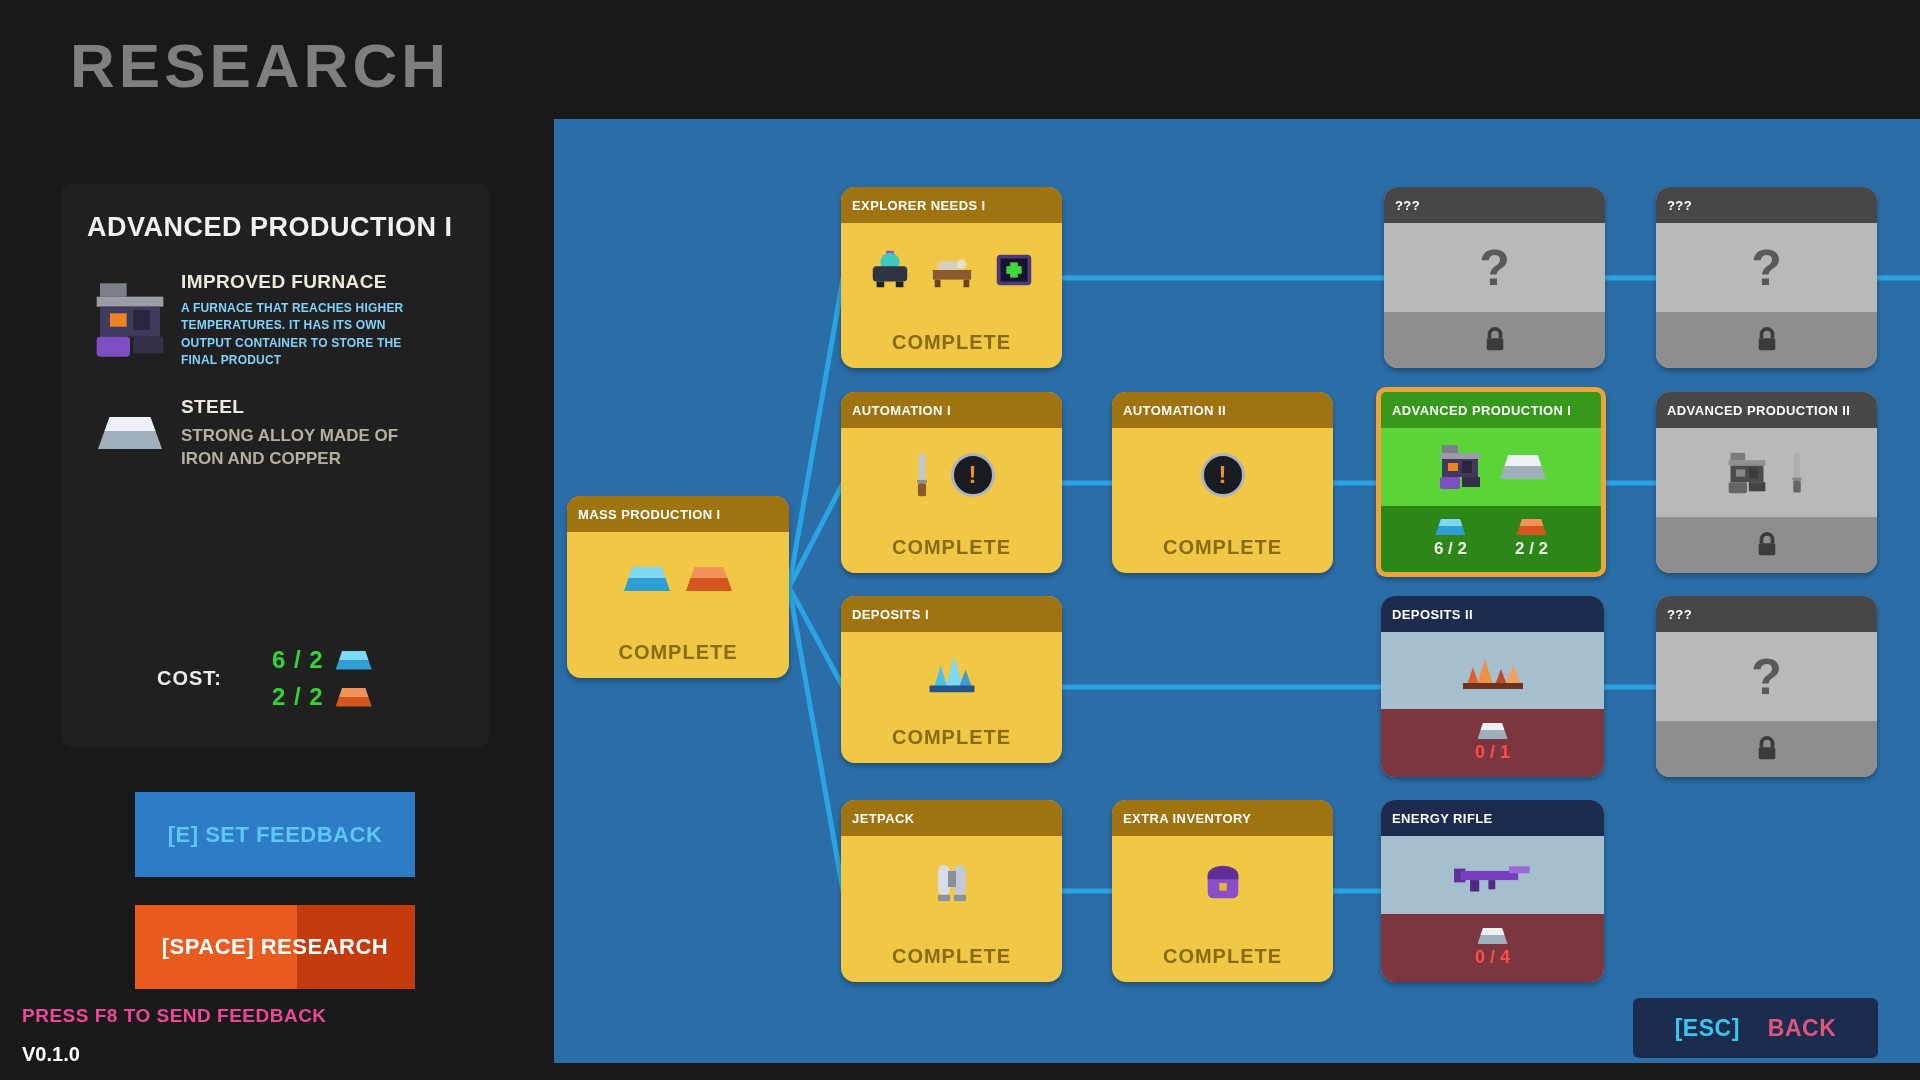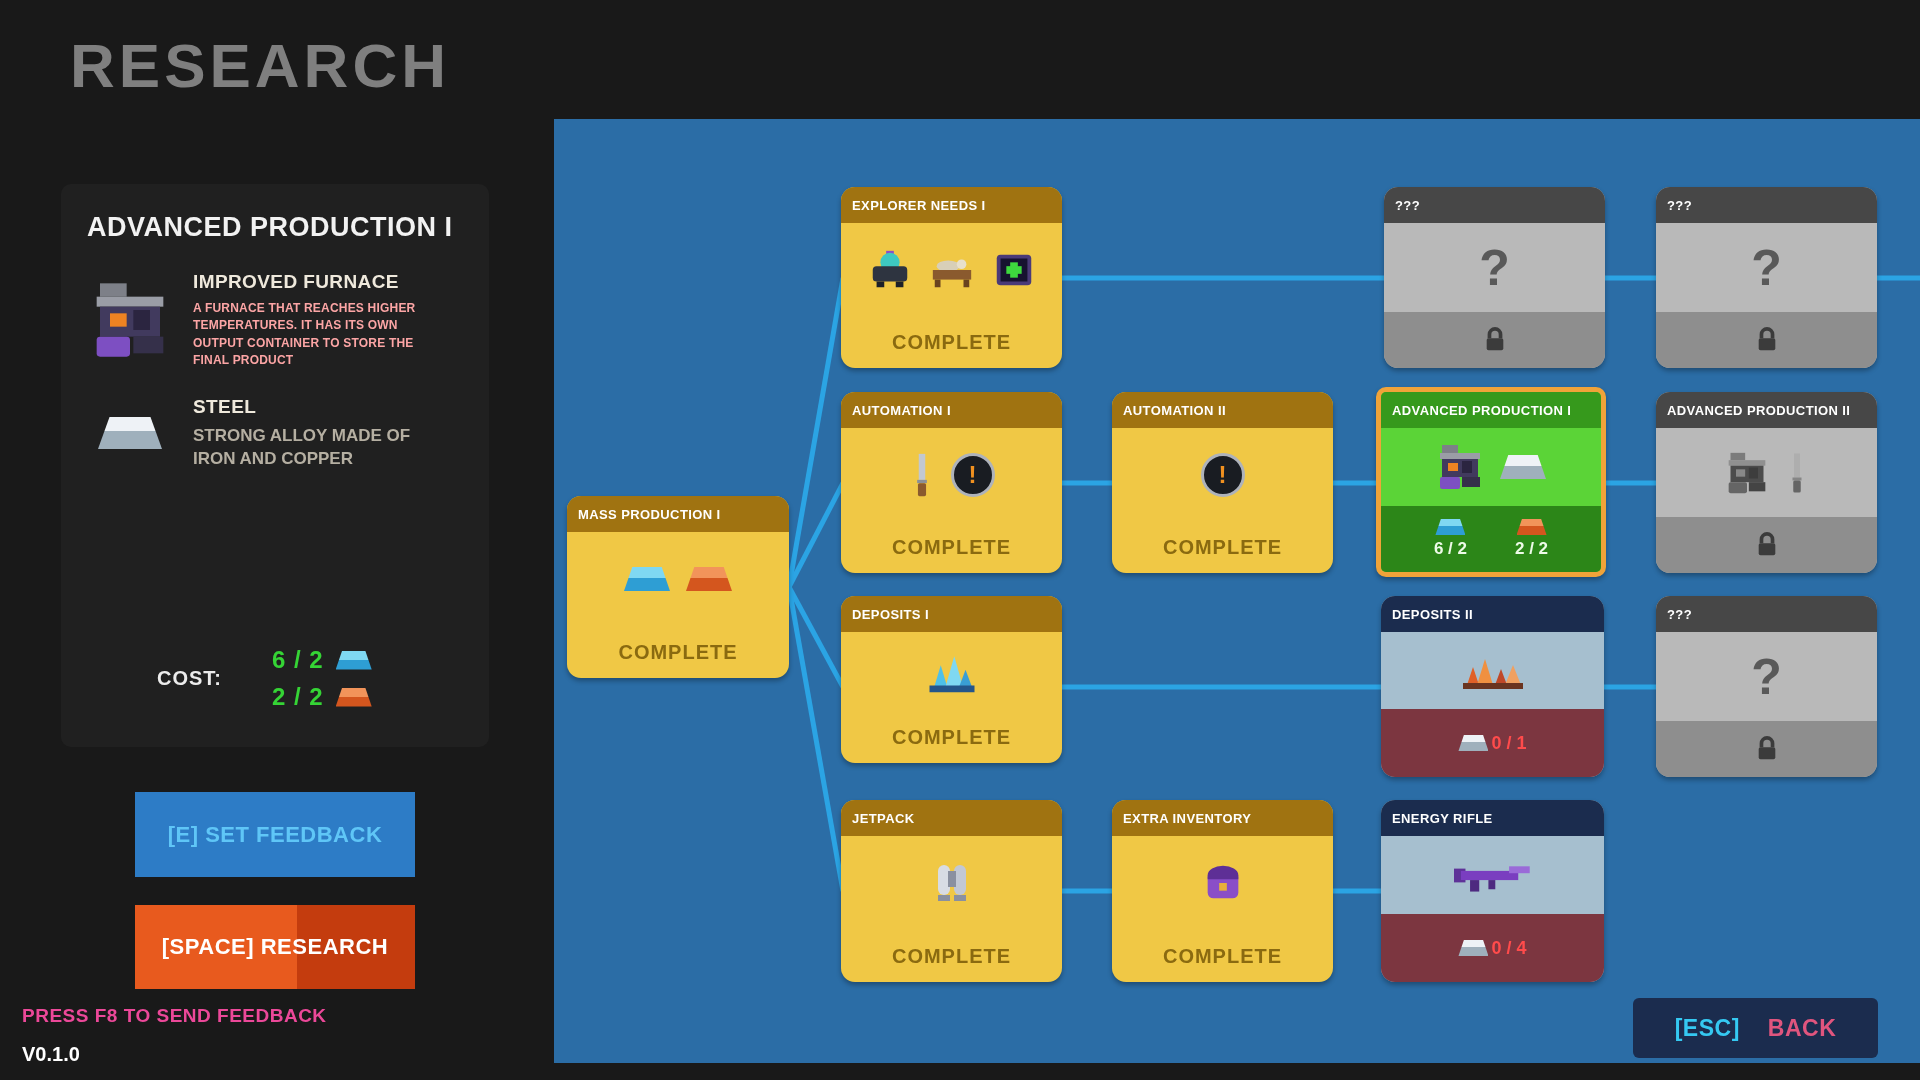--- a/index.html
+++ b/index.html
@@ -35,21 +35,21 @@
   .qmark { font-size:50px; font-weight:bold; color:#595959; }
 
   .node.green { background:#5bd437; border:5px solid #f0a339; border-radius:10px; }
   .node.green .node-header { background:#36991c; }
   .cost-footer { flex:0 0 66px; background:#2c8618; display:flex; align-items:center; justify-content:center; gap:48px; }
   .cost-col { display:flex; flex-direction:column; align-items:center; gap:4px; }
   .cost-col .val { font-size:17px; font-weight:bold; color:#eefbe8; }
 
   .node.navy { background:#a6bfcf; }
   .node.navy .node-header { background:#1b2c4e; }
-  .red-footer { flex:0 0 68px; background:#7c3640; display:flex; flex-direction:row;
+  .red-footer { flex:0 0 68px; background:#7c3640; display:flex; flex-direction:column;
     align-items:center; justify-content:center; gap:3px; }
   .red-footer .val { font-size:18px; font-weight:bold; color:#ff4b4b; }
 
   
   .pos-mass  { left:567px;  top:496px; width:222px; height:182px; }
   .pos-exp   { left:841px;  top:187px; width:221px; height:181px; }
   .pos-auto1 { left:841px;  top:392px; width:221px; height:181px; }
   .pos-dep1  { left:841px;  top:596px; width:221px; height:167px; }
   .pos-jet   { left:841px;  top:800px; width:221px; height:182px; }
   .pos-auto2 { left:1112px; top:392px; width:221px; height:181px; }
@@ -74,24 +74,24 @@
 
   .coin { width:44px; height:44px; border-radius:50%; background:#191c22; border:3px solid #aeb2ba;
     display:flex; align-items:center; justify-content:center; font-size:24px; font-weight:bold; color:#f09020; }
 
   .gray-icons { filter:grayscale(1) brightness(.95) contrast(.75); }
 
   
   .panel { position:absolute; left:61px; top:184px; width:428px; height:563px; background:#202020;
     border-radius:10px; padding:28px 26px 22px 26px; display:flex; flex-direction:column; }
   .panel-title { font-size:27px; font-weight:bold; color:#f2f2f2; letter-spacing:.5px; margin-bottom:28px; }
-  .unlock-row { display:flex; gap:20px; margin-bottom:26px; }
+  .unlock-row { display:flex; gap:8px; margin-bottom:26px; }
   .unlock-iconbox { flex:0 0 86px; display:flex; align-items:center; justify-content:center; }
   .unlock-name { font-size:19px; font-weight:bold; color:#efe9dc; letter-spacing:.4px; margin-bottom:7px; }
-  .unlock-desc-sm { font-size:12px; color:#fca5a5; font-weight:bold; letter-spacing:.2px; line-height:1.45; width:258px; }
+  .unlock-desc-sm { font-size:12px; color:#7dd3fc; font-weight:bold; letter-spacing:.2px; line-height:1.45; width:258px; }
   .unlock-desc-lg { font-size:17px; color:#b5afa2; font-weight:bold; line-height:1.35; width:240px; }
   .panel-cost { margin-top:auto; display:flex; align-items:center; padding:0 0 14px 70px; }
   .cost-label { font-size:20px; font-weight:bold; color:#ececec; letter-spacing:1px; margin-right:50px; }
   .cost-lines { display:flex; flex-direction:column; gap:9px; }
   .cost-line { display:flex; align-items:center; gap:12px; }
   .cost-line .val { font-size:24px; font-weight:bold; color:#35d435; letter-spacing:1px; }
 
   
   .btn { position:absolute; display:flex; align-items:center; justify-content:center;
     font-weight:bold; cursor:pointer; letter-spacing:.5px; }

